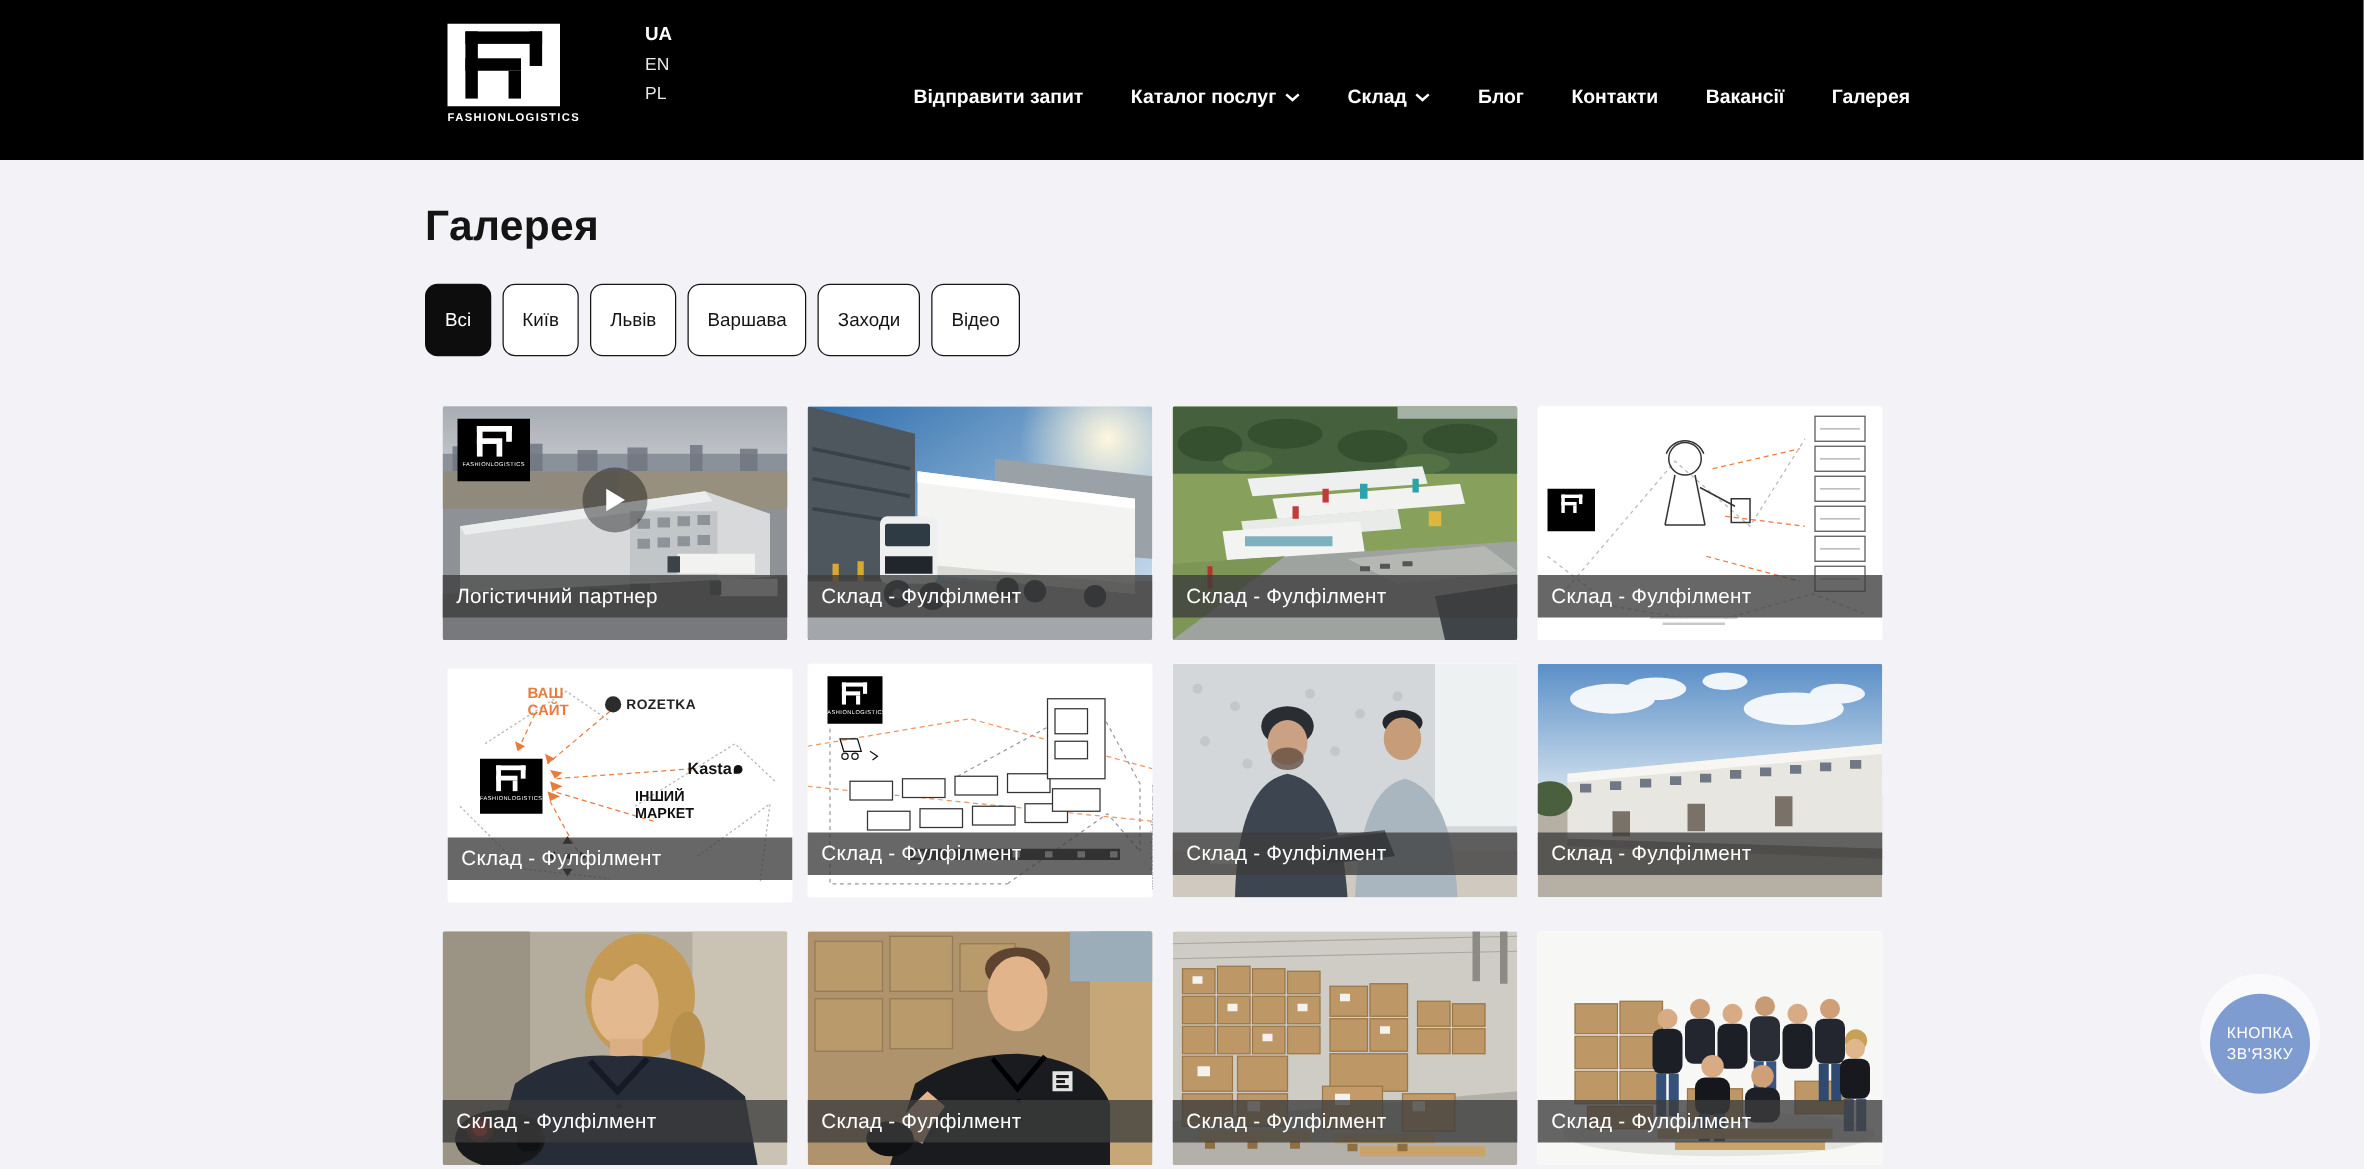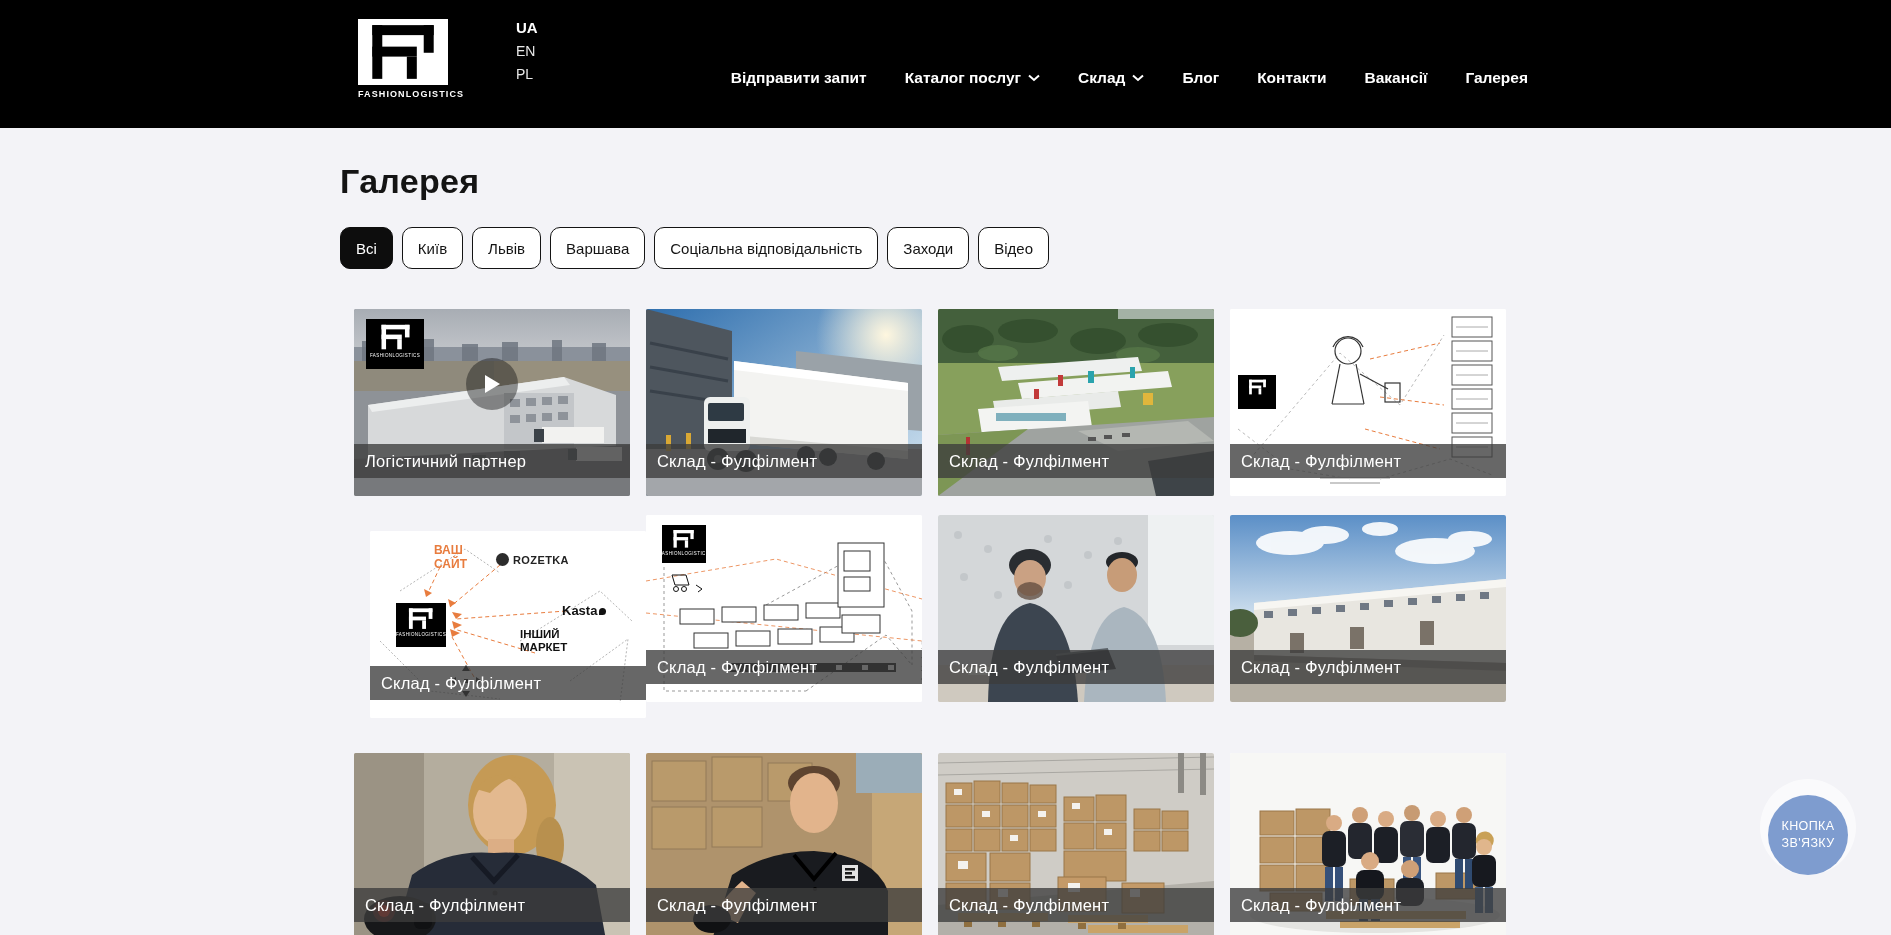--- a/index.html
+++ b/index.html
@@ -18,21 +18,21 @@
   .langs{position:absolute;left:516px;top:20px;display:flex;flex-direction:column;gap:7px}
   .lang{color:#e9e9e9;font-size:14px;cursor:pointer;line-height:16px}
   .lang.active{color:#fff;font-weight:700;font-size:15px}
   nav.main-nav{position:absolute;right:363px;top:0;height:156px;display:flex;align-items:center;gap:38px}
   .nav-item{color:#fff;font-size:15.5px;font-weight:700;white-space:nowrap;cursor:pointer;display:flex;align-items:center;gap:7px}
   .nav-item svg{display:block}
   
   main{position:relative;padding:0 0 0 340px;width:1190px}
   .page-title{margin:34px 0 0 0;font-size:34px;font-weight:700;color:#141414;letter-spacing:.3px}
   .filters{display:flex;gap:9px;margin-top:26px}
-  .chip{height:42px;display:inline-flex;align-items:center;padding:0 15px;border:1.5px solid #141414;border-radius:10px;background:#fff;color:#141414;font-size:15px;cursor:pointer;white-space:nowrap}
+  .chip{height:58px;display:inline-flex;align-items:center;padding:0 15px;border:1.5px solid #141414;border-radius:10px;background:#fff;color:#141414;font-size:15px;cursor:pointer;white-space:nowrap}
   .chip.active{background:#0d0d0d;color:#fff;border-color:#0d0d0d}
   .grid{margin:40px 0 0 14px;display:grid;grid-template-columns:repeat(4,276px);gap:19px 16px}
   .card{position:relative;width:276px;height:187px;overflow:hidden;background:#fff;cursor:pointer;border-radius:2px}
   .card > svg.scene{position:absolute;inset:0;width:100%;height:100%}
   .caption{position:absolute;left:0;right:0;bottom:18px;height:34px;background:rgba(60,60,60,.78);color:#fff;font-size:16.5px;display:flex;align-items:center;padding-left:11px;z-index:3;letter-spacing:.2px}
   
   .video-title{position:absolute;left:8px;bottom:2px;z-index:2;font-weight:700;font-size:27px;line-height:29px;color:#fff;letter-spacing:.5px}
   .video-title .l2{color:#c9c9c9}
   .play-wrap{position:absolute;left:50%;top:40%;transform:translate(-50%,-50%);z-index:2}
   .play-circle{width:52px;height:52px;border-radius:50%;background:rgba(25,25,25,.45);display:flex;align-items:center;justify-content:center}
@@ -112,21 +112,20 @@
 </header>
 
 <main>
   <h1 class="page-title">Галерея</h1>
 
   <div class="filters">
     <button class="chip active">Всі</button>
     <button class="chip">Київ</button>
     <button class="chip">Львів</button>
     <button class="chip">Варшава</button>
-    <button class="chip">Соціальна відповідальність</button>
     <button class="chip">Заходи</button>
     <button class="chip">Відео</button>
   </div>
 
   <div class="grid">
 
     <figure class="card" style="margin:0">
       <svg class="scene" viewBox="0 0 276 187" preserveAspectRatio="none">
         <defs>
             <linearGradient id="g1" x1="0" y1="0" x2="0" y2="1">
@@ -312,21 +311,21 @@
           </g>
       </svg>
       <div class="fl-badge" style="left:8px;top:66px;width:38px;height:34px">
         <svg viewBox="0 0 100 86">
             <use href="#fl-glyph" color="#fff"></use>
           </svg>
       </div>
       <figcaption class="caption">Склад - Фулфілмент</figcaption>
     </figure>
 
-    <figure class="card" style="margin:16px">
+    <figure class="card" style="margin:4px">
       <svg class="scene" viewBox="0 0 276 187" preserveAspectRatio="none">
         <rect width="276" height="187" fill="#ffffff"></rect>
         <g stroke="#b5b5b5" stroke-dasharray="2,2" fill="none">
           <polyline points="30,60 95,18 130,42"></polyline>
           <polyline points="200,150 258,108 250,172"></polyline>
           <polyline points="150,110 230,60 262,90"></polyline>
           <polyline points="10,110 60,160 130,168"></polyline>
         </g>
         <g stroke="#e87c3e" stroke-dasharray="4,3" fill="none">
           <line x1="70" y1="36" x2="56" y2="66"></line>

